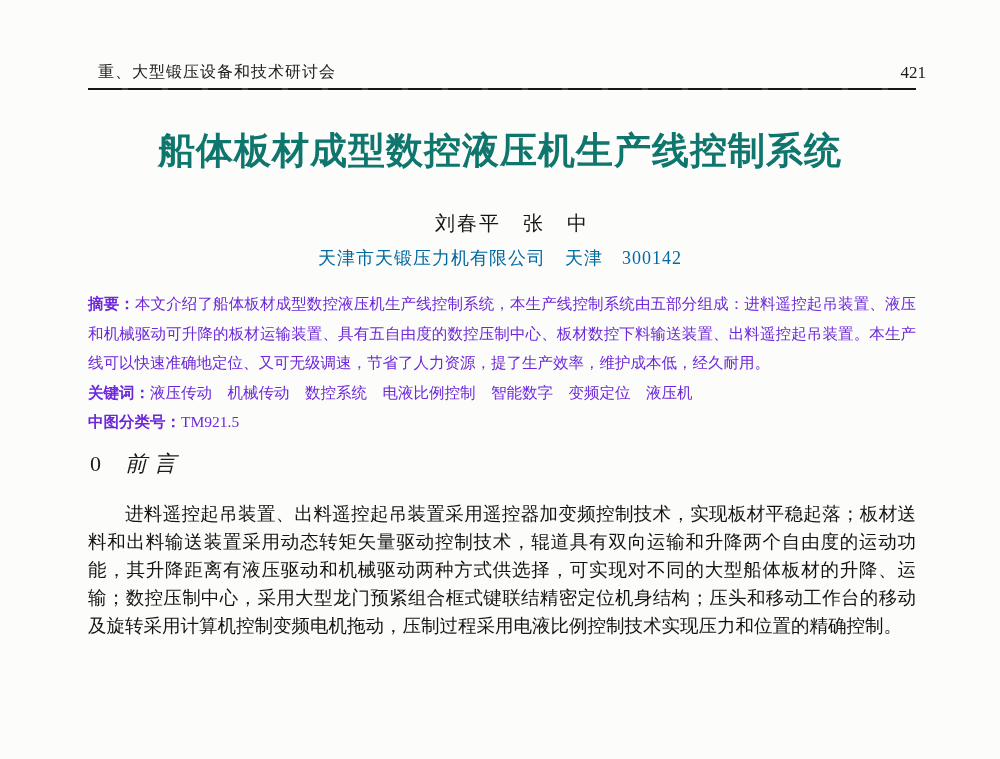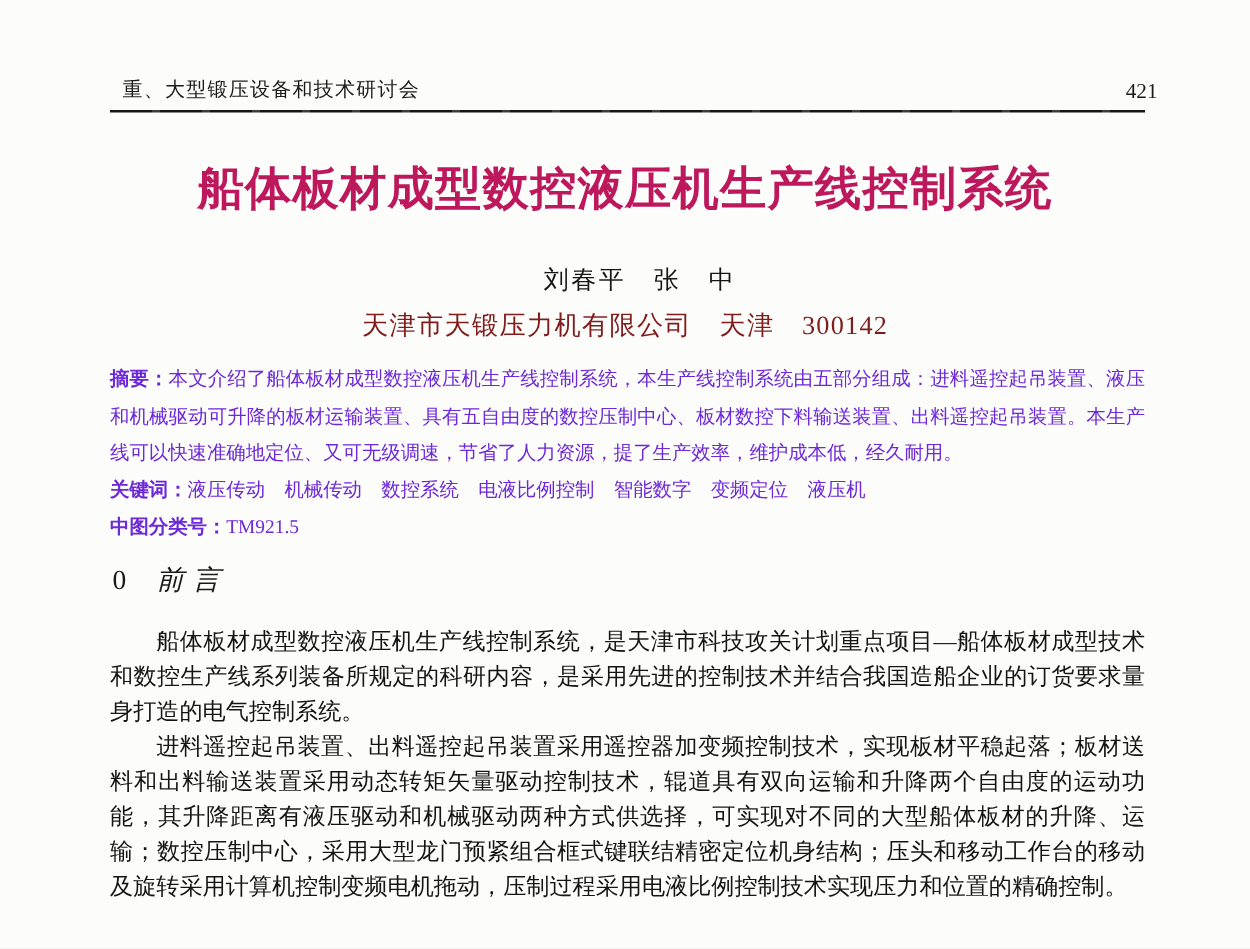--- a/index.html
+++ b/index.html
@@ -20,29 +20,29 @@
   }
   .header .page-num{font-size:17px;letter-spacing:0;}
   .header-rule{
     position:absolute;top:88px;left:88px;width:828px;height:2px;
     background:repeating-linear-gradient(90deg,#161616 0 34px,#3d3d3d 34px 40px);
   }
   
   .title{
     position:absolute;top:126px;left:0;width:100%;
     text-align:center;font-size:37px;font-weight:bold;
-    letter-spacing:1px;color:#be185d;white-space:nowrap;
+    letter-spacing:1px;color:#0f766e;white-space:nowrap;
   }
   .authors{
     position:absolute;top:210px;left:12px;width:100%;
     text-align:center;font-size:20px;letter-spacing:2px;color:#161616;
   }
   .affiliation{
     position:absolute;top:246px;left:0;width:100%;
-    text-align:center;font-size:21px;letter-spacing:1px;color:#7f1d1d;
+    text-align:center;font-size:18px;letter-spacing:1px;color:#0369a1;
   }
   
   .meta{
     position:absolute;top:289px;left:88px;width:828px;
     font-size:15.5px;line-height:29.5px;text-align:justify;
     color:#6d28d9;
   }
   .meta .label{font-weight:bold;}
   .meta .kw-line,.meta .clc-line{text-align:left;}
   
@@ -87,17 +87,16 @@
     <div class="clc-line">
       <span class="label">中图分类号：</span><span>TM921.5</span>
     </div>
   </div>
 
   <div class="section-heading">
     <span class="num">0</span><span class="sec-title">前言</span>
   </div>
 
   <div class="body-text">
-    <p>船体板材成型数控液压机生产线控制系统，是天津市科技攻关计划重点项目—船体板材成型技术和数控生产线系列装备所规定的科研内容，是采用先进的控制技术并结合我国造船企业的订货要求量身打造的电气控制系统。</p>
     <p>进料遥控起吊装置、出料遥控起吊装置采用遥控器加变频控制技术，实现板材平稳起落；板材送料和出料输送装置采用动态转矩矢量驱动控制技术，辊道具有双向运输和升降两个自由度的运动功能，其升降距离有液压驱动和机械驱动两种方式供选择，可实现对不同的大型船体板材的升降、运输；数控压制中心，采用大型龙门预紧组合框式键联结精密定位机身结构；压头和移动工作台的移动及旋转采用计算机控制变频电机拖动，压制过程采用电液比例控制技术实现压力和位置的精确控制。</p>
   </div>
 
 </div>
 
 </body></html>

